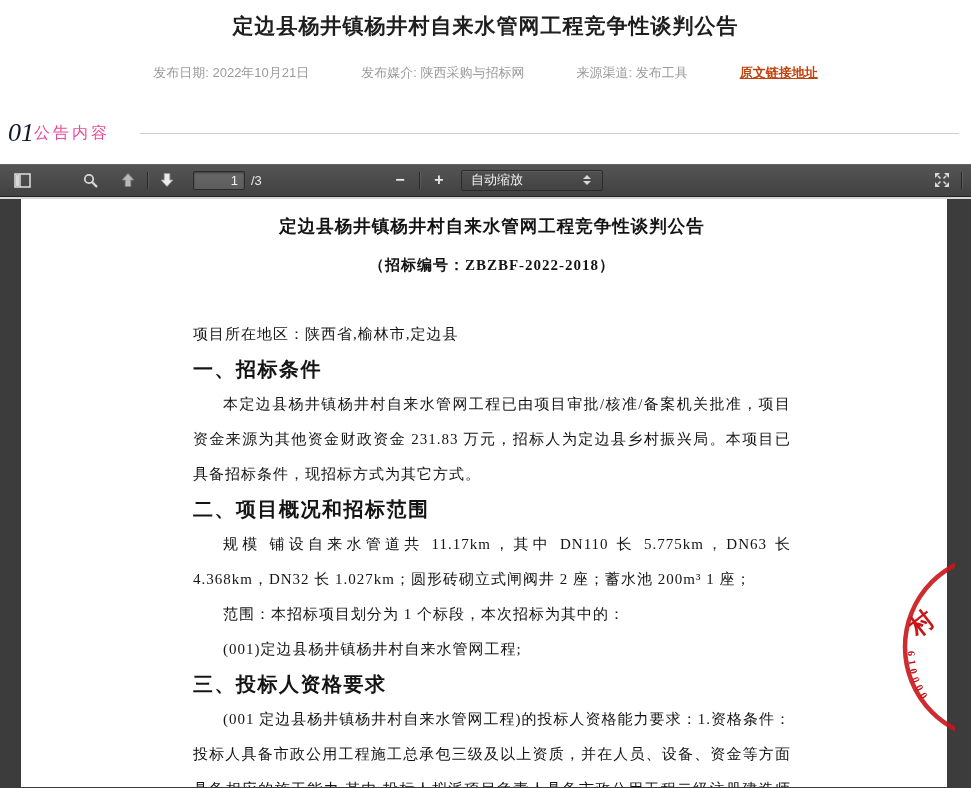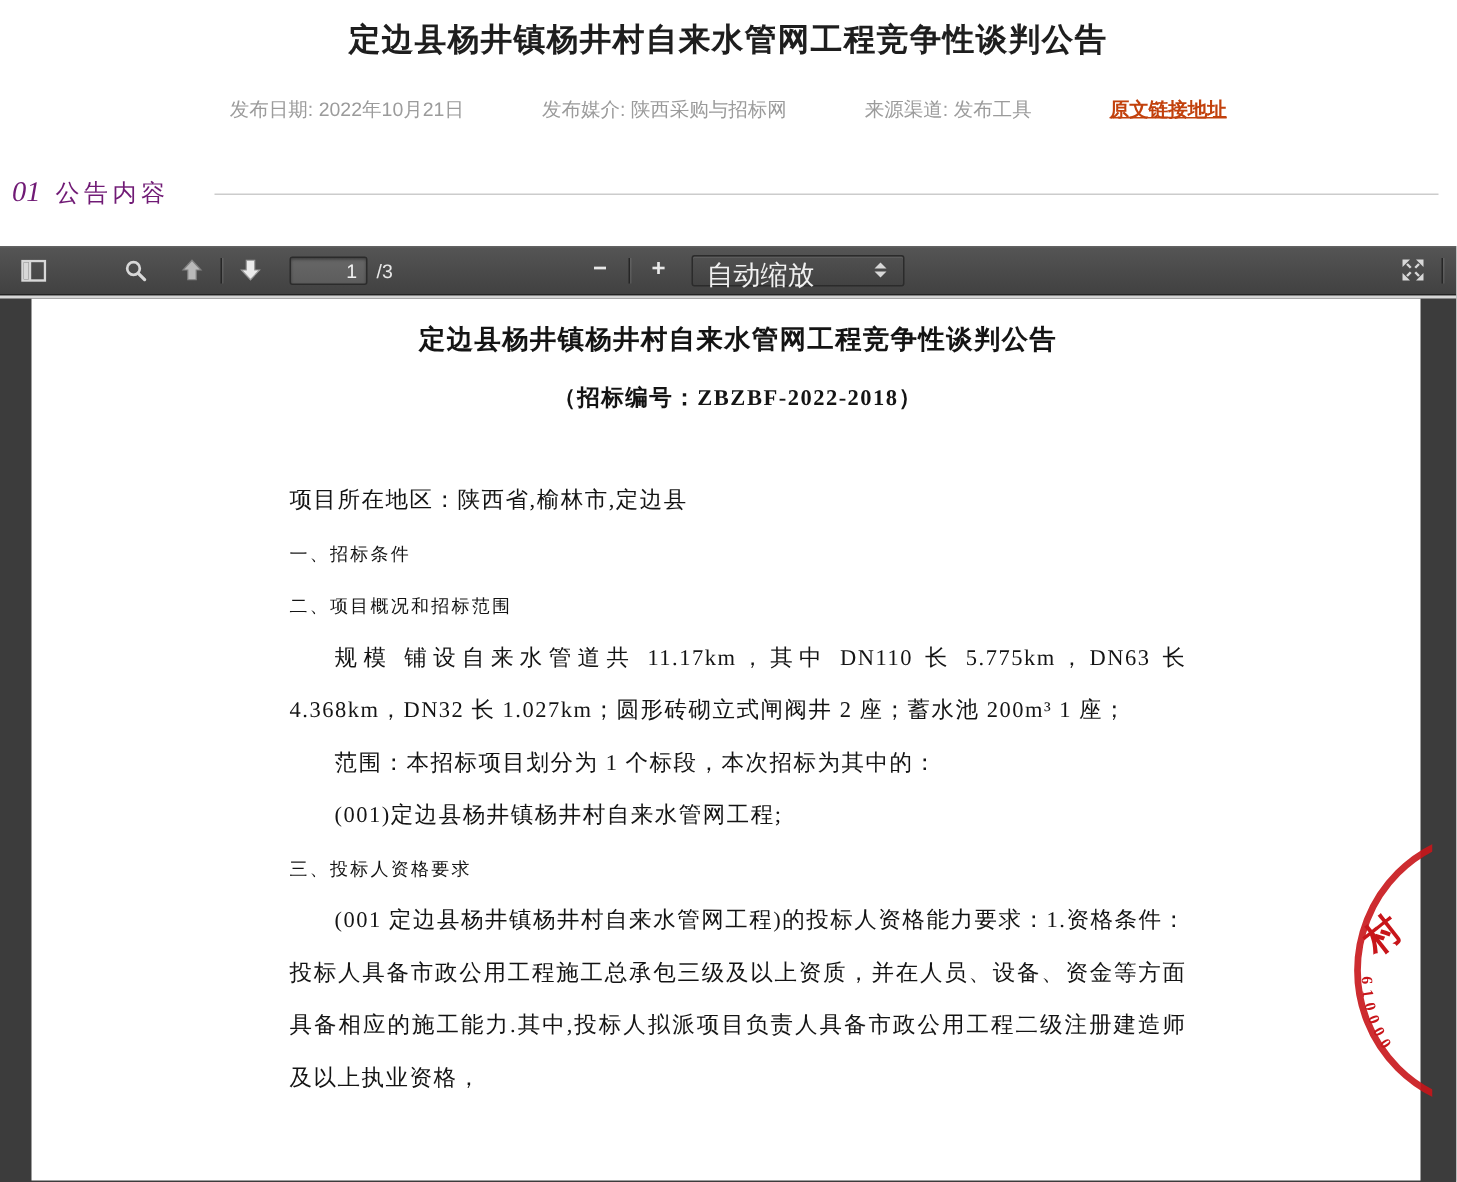--- a/index.html
+++ b/index.html
@@ -20,23 +20,23 @@
     gap: 52px; font-size: 13px; color: #9b9b9b;
   }
   .meta-item { white-space: nowrap; }
   .orig-link { color: #c2410c; font-weight: bold; text-decoration: underline; cursor: pointer; }
 
   .section-head {
     margin: 36px 12px 0 8px; display: flex; align-items: center;
   }
   .section-num {
     font-family: "Liberation Serif", "DejaVu Serif", serif;
-    font-style: italic; font-size: 19px; color: #701a75; margin-right: 10px;
-  }
-  .section-title { font-size: 16px; color: #701a75; letter-spacing: 3px; }
+    font-style: italic; font-size: 26px; color: #0f172a; 
+  }
+  .section-title { font-size: 16px; color: #ec4899; letter-spacing: 3px; }
   .section-line { flex: 1; height: 1px; background: #ccc; margin-left: 30px; }
 
   
   .pdf-viewer {
     position: absolute; left: 0; top: 164px; width: 971px; height: 624px;
     background: #3c3c3c; overflow: hidden;
   }
   .pdf-toolbar {
     height: 33px; position: relative;
     background: linear-gradient(#555555, #414141);
@@ -63,21 +63,21 @@
     color: #f2f2f2; font-size: 13px; text-align: right; padding: 0 6px;
     font-family: "Liberation Sans", sans-serif;
   }
   .page-count { color: #e8e8e8; font-size: 13px; margin-left: 6px; }
   .zoom-btn { font-size: 16px; font-weight: bold; color: #e8e8e8; }
   .zoom-select {
     width: 142px; height: 21px; margin-left: 8px; padding: 0 9px;
     background: linear-gradient(#505050, #424242);
     border: 1px solid #2b2b2b; border-radius: 2px;
     box-shadow: inset 0 1px 0 rgba(255,255,255,0.08);
-    color: #f0f0f0; font-size: 18px;
+    color: #f0f0f0; font-size: 13px;
     display: flex; cursor: pointer; position: relative;
   }
   .select-arrows { position: absolute; right: 11px; top: 4px; display: flex; flex-direction: column; gap: 2px; }
   .select-arrows .up {
     width: 0; height: 0; border-left: 4px solid transparent; border-right: 4px solid transparent;
     border-bottom: 4px solid #d8d8d8;
   }
   .select-arrows .down {
     width: 0; height: 0; border-left: 4px solid transparent; border-right: 4px solid transparent;
     border-top: 4px solid #d8d8d8;
@@ -93,21 +93,21 @@
     font-family: "Liberation Serif", "DejaVu Serif", serif; color: #141414;
   }
   .doc-title {
     text-align: center; font-size: 17.5px; font-weight: bold; letter-spacing: 1px; margin-top: 2px;
   }
   .doc-subtitle {
     text-align: center; font-size: 15px; font-weight: bold; letter-spacing: 1px; margin-top: 18px;
   }
   .doc-body { margin-top: 42px; font-size: 15px; line-height: 35px; letter-spacing: 1px; }
   .doc-line  { text-align: left; font-family: Liberation Serif, serif; }
-  .doc-h     { font-size: 12px; font-weight: normal; letter-spacing: 1.5px; }
+  .doc-h     { font-size: 20px; font-weight: bold; letter-spacing: 1.5px; }
   .doc-para  { text-align: justify; text-indent: 2em; }
 
   
   .seal { position: absolute; left: 860px; top: 362px; width: 74px; height: 172px; overflow: hidden; }
 
   a { cursor: pointer; }
 </style>
 </head>
 <body>
 
@@ -199,20 +199,21 @@
   </div>
 
   <div class="pdf-body">
     <div class="doc-page">
       <div class="doc-title">定边县杨井镇杨井村自来水管网工程竞争性谈判公告</div>
       <div class="doc-subtitle">（招标编号：ZBZBF-2022-2018）</div>
 
       <div class="doc-body">
         <div class="doc-line">项目所在地区：陕西省,榆林市,定边县</div>
         <div class="doc-h">一、招标条件</div>
+        <div class="doc-para">本定边县杨井镇杨井村自来水管网工程已由项目审批/核准/备案机关批准，项目资金来源为其他资金财政资金 231.83 万元，招标人为定边县乡村振兴局。本项目已具备招标条件，现招标方式为其它方式。</div>
         <div class="doc-h">二、项目概况和招标范围</div>
         <div class="doc-para">规模 铺设自来水管道共 11.17km，其中 DN110 长 5.775km，DN63 长 4.368km，DN32 长 1.027km；圆形砖砌立式闸阀井 2 座；蓄水池 200m³ 1 座；</div>
         <div class="doc-para">范围：本招标项目划分为 1 个标段，本次招标为其中的：</div>
         <div class="doc-para">(001)定边县杨井镇杨井村自来水管网工程;</div>
         <div class="doc-h">三、投标人资格要求</div>
         <div class="doc-para">(001 定边县杨井镇杨井村自来水管网工程)的投标人资格能力要求：1.资格条件：投标人具备市政公用工程施工总承包三级及以上资质，并在人员、设备、资金等方面具备相应的施工能力.其中,投标人拟派项目负责人具备市政公用工程二级注册建造师及以上执业资格，</div>
       </div>
 
       <div class="seal">
         <svg width="74" height="172" viewBox="0 0 74 172">

